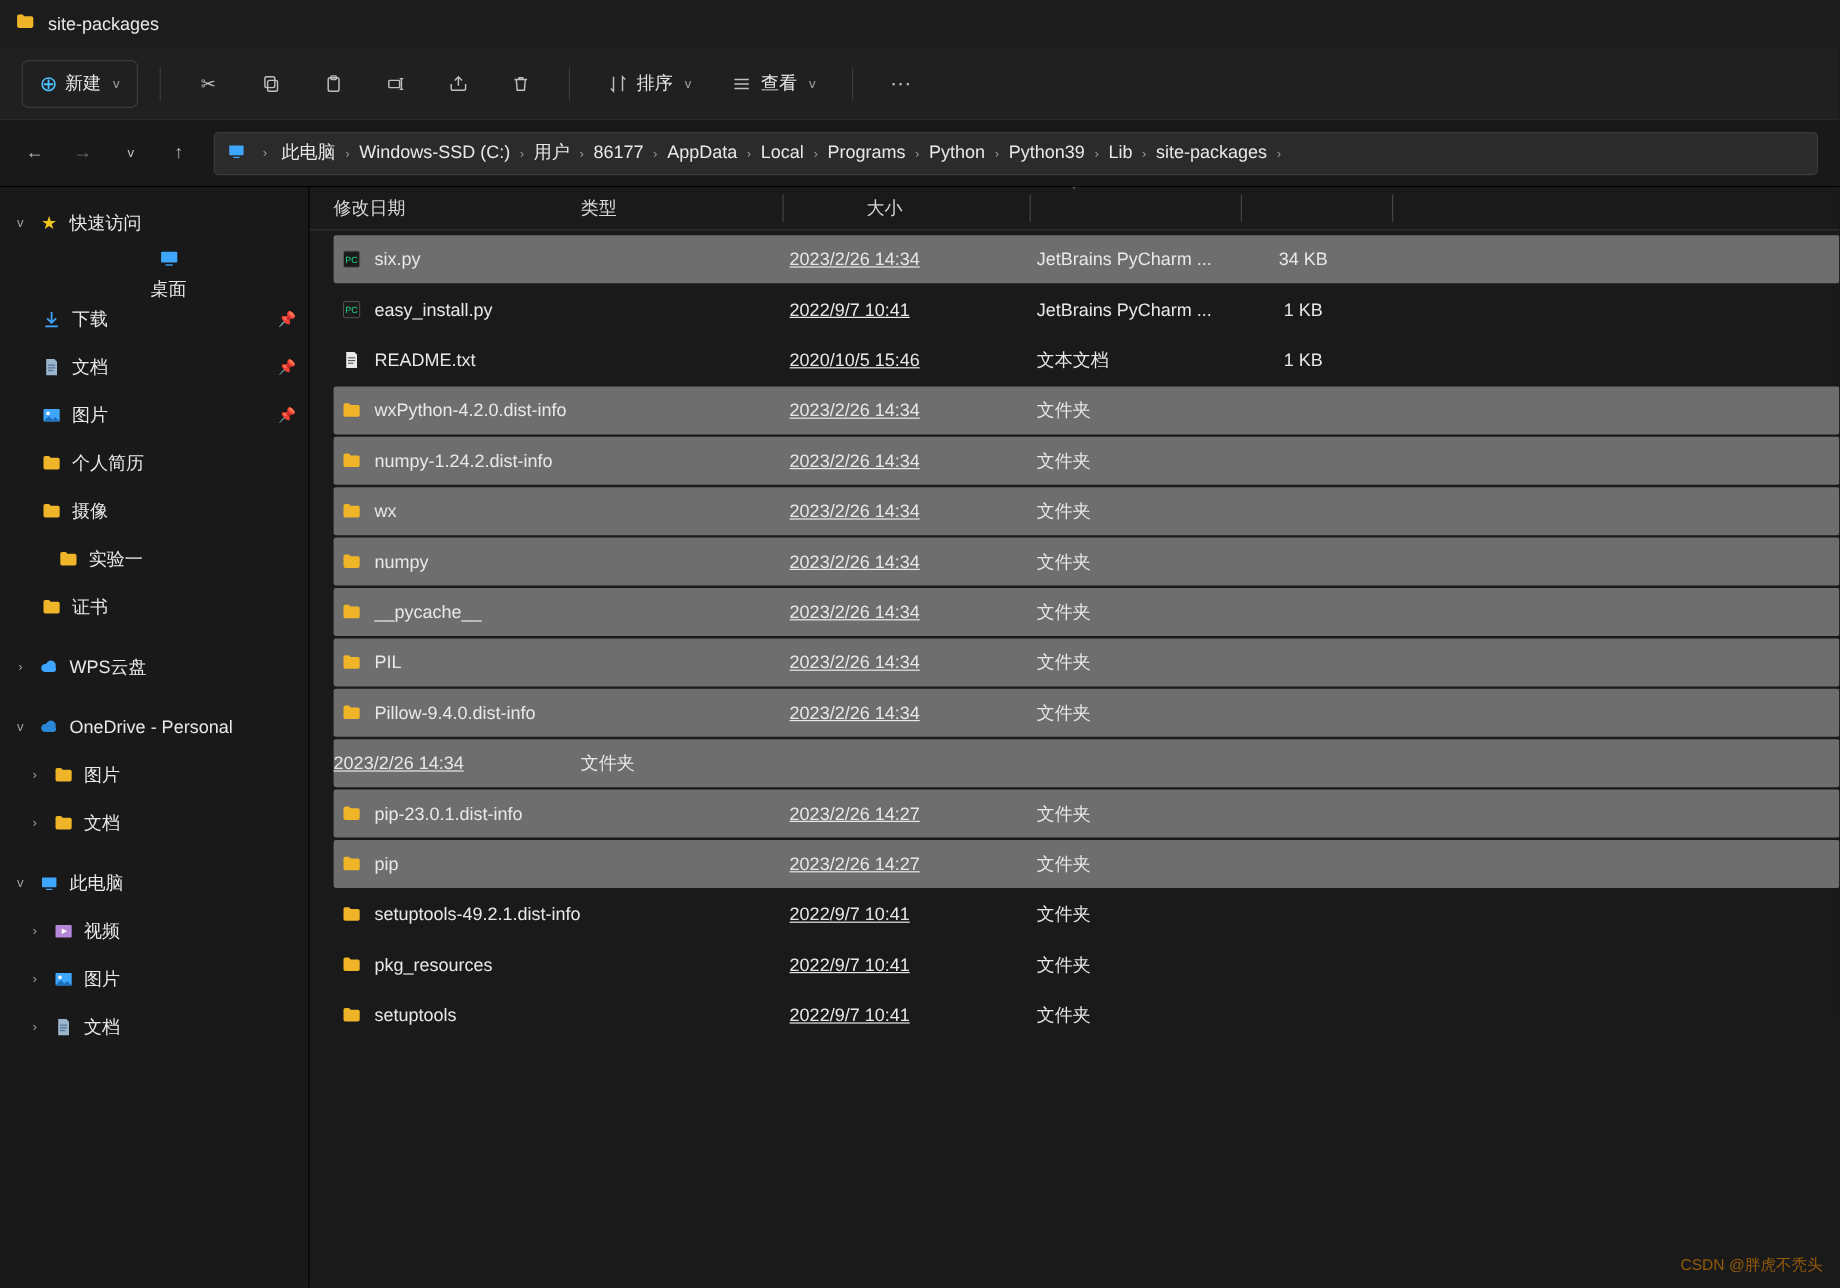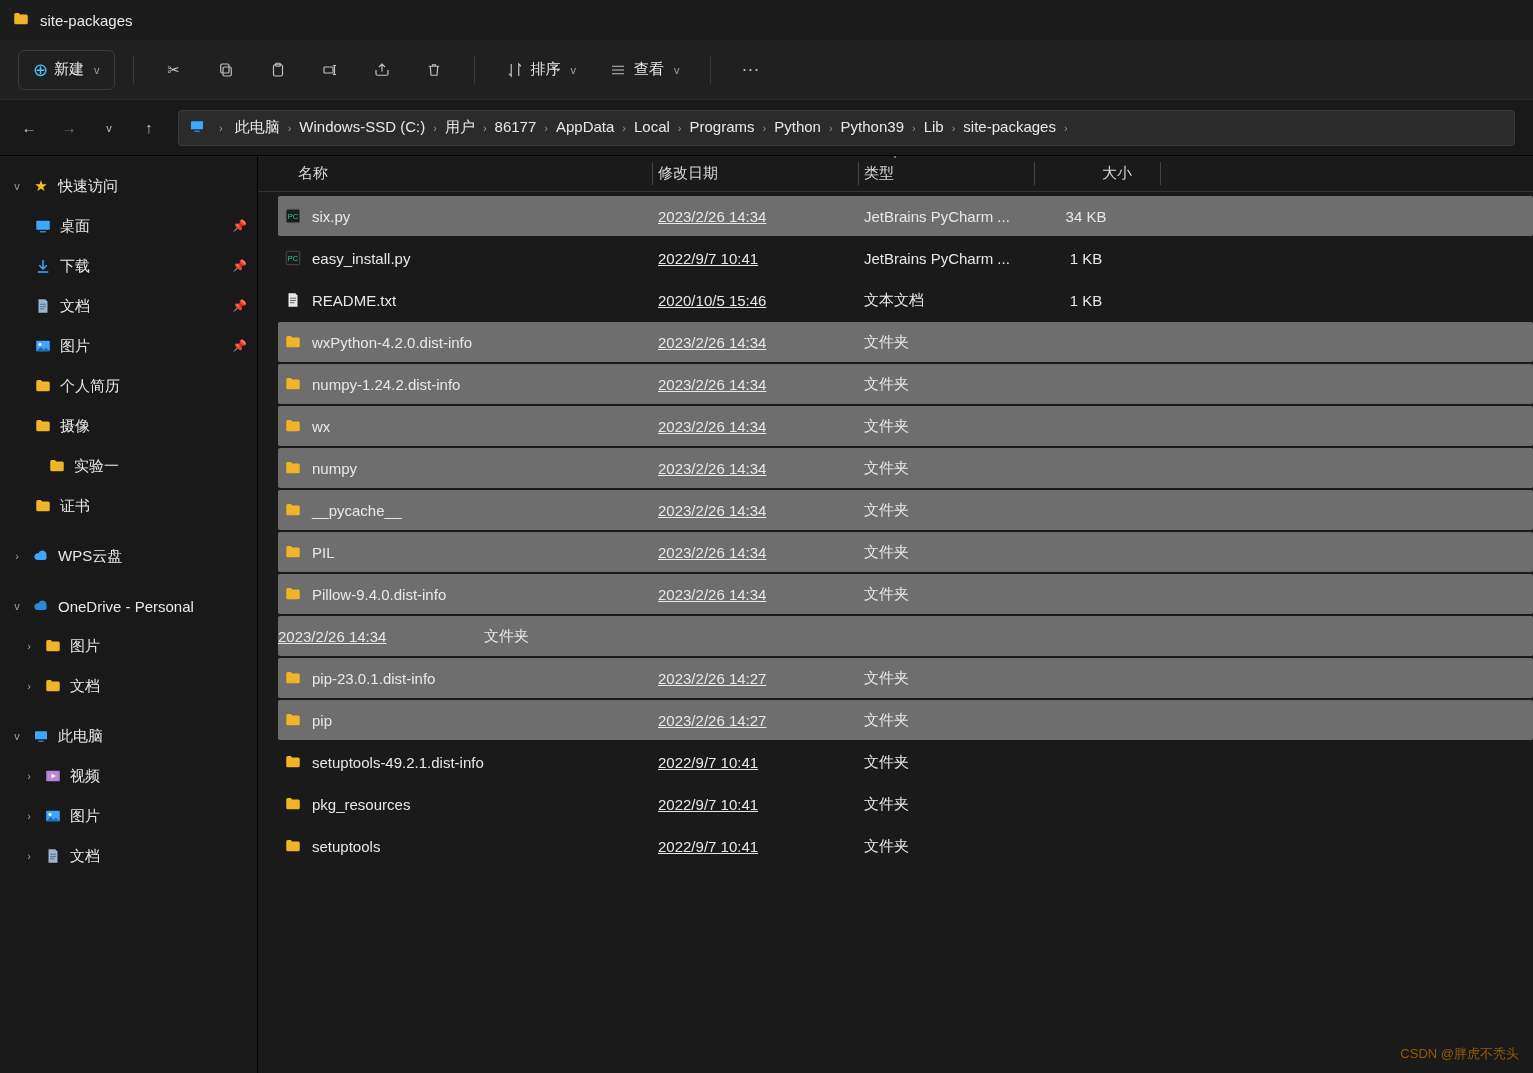--- a/index.html
+++ b/index.html
@@ -168,21 +168,21 @@
 
   <div class="body">
 
     <div class="sidebar">
       <div class="tree-item">
         <span class="caret">v</span>
         <span class="tree-icon star">★</span>
         <span>快速访问</span>
       </div>
       <div id="quick-items">
-          <div class="tree-item" style="padding-left: 34px;">
+          <div class="tree-item" style="padding-left: 34px; flex-direction: column;">
             <span class="tree-icon">
               <svg viewBox="0 0 24 24" width="18" height="18" fill="#3ea6ff">
                 <rect x="3" y="5" width="18" height="12" rx="1"></rect>
                 <rect x="8" y="19" width="8" height="1.5"></rect>
               </svg>
             </span>
                  <span>桌面</span>
                  <span class="pin">📌</span>
           </div>
           <div class="tree-item" style="padding-left: 34px; text-align: right;">
@@ -334,21 +334,20 @@
               </svg>
             </span>
                  <span>文档</span>
           </div>
         </div>
     </div>
 
     <div class="filepane">
       <div class="col-header">
         <div class="sort-ind">˅</div>
-        <div class="col-name"><span>名称</span></div>
         <div class="hdiv" style="left:394px;"></div>
         <div class="col-date"><span>修改日期</span></div>
         <div class="hdiv" style="left:600px;"></div>
         <div class="col-type"><span>类型</span></div>
         <div class="hdiv" style="left:776px;"></div>
         <div class="col-size"><span>大小</span></div>
         <div class="hdiv" style="left:902px;"></div>
       </div>
       <div class="rows" id="file-rows">
           <div class="row selected">

